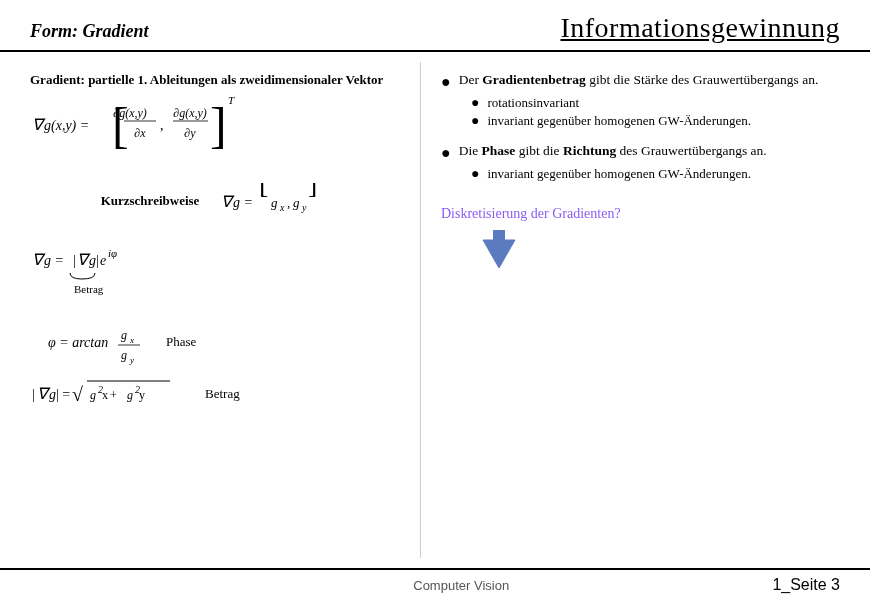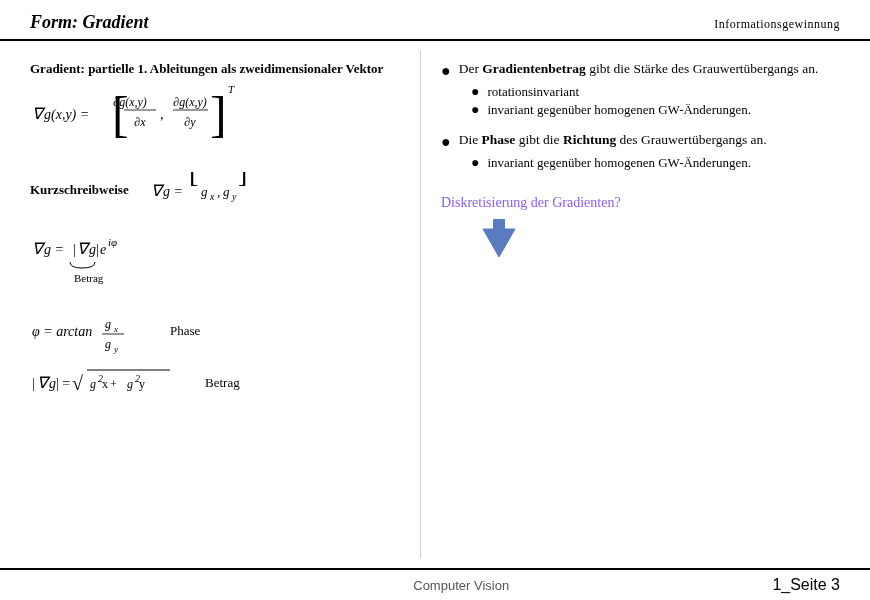--- a/index.html
+++ b/index.html
@@ -28,22 +28,23 @@
       align-items: baseline;
       padding: 12px 30px 6px 30px;
       border-bottom: 2px solid #000;
     }
     .header-left {
       font-size: 18px;
       font-weight: bold;
       font-style: italic;
     }
     .header-right {
-      font-size: 12px;
+      font-size: 28px;
       letter-spacing: 0.5px;
+      text-decoration: underline;
     }
 
     
     .main {
       display: flex;
       flex: 1;
       padding: 10px 0;
     }
 
     
@@ -62,32 +63,33 @@
     .label-text {
       font-size: 13px;
       font-style: normal;
     }
 
     .kurzschreibweise-row {
       display: flex;
       align-items: center;
       gap: 20px;
       margin-top: 8px;
+      justify-content: center;
     }
 
     .betrag-section {
       margin-top: 8px;
       position: relative;
     }
 
     .phase-row {
       display: flex;
       align-items: center;
-      gap: 20px;
       margin-top: 6px;
+      margin-left: 16px;
     }
 
     .betrag-row {
       display: flex;
       align-items: center;
       gap: 20px;
       margin-top: 6px;
     }
 
     

